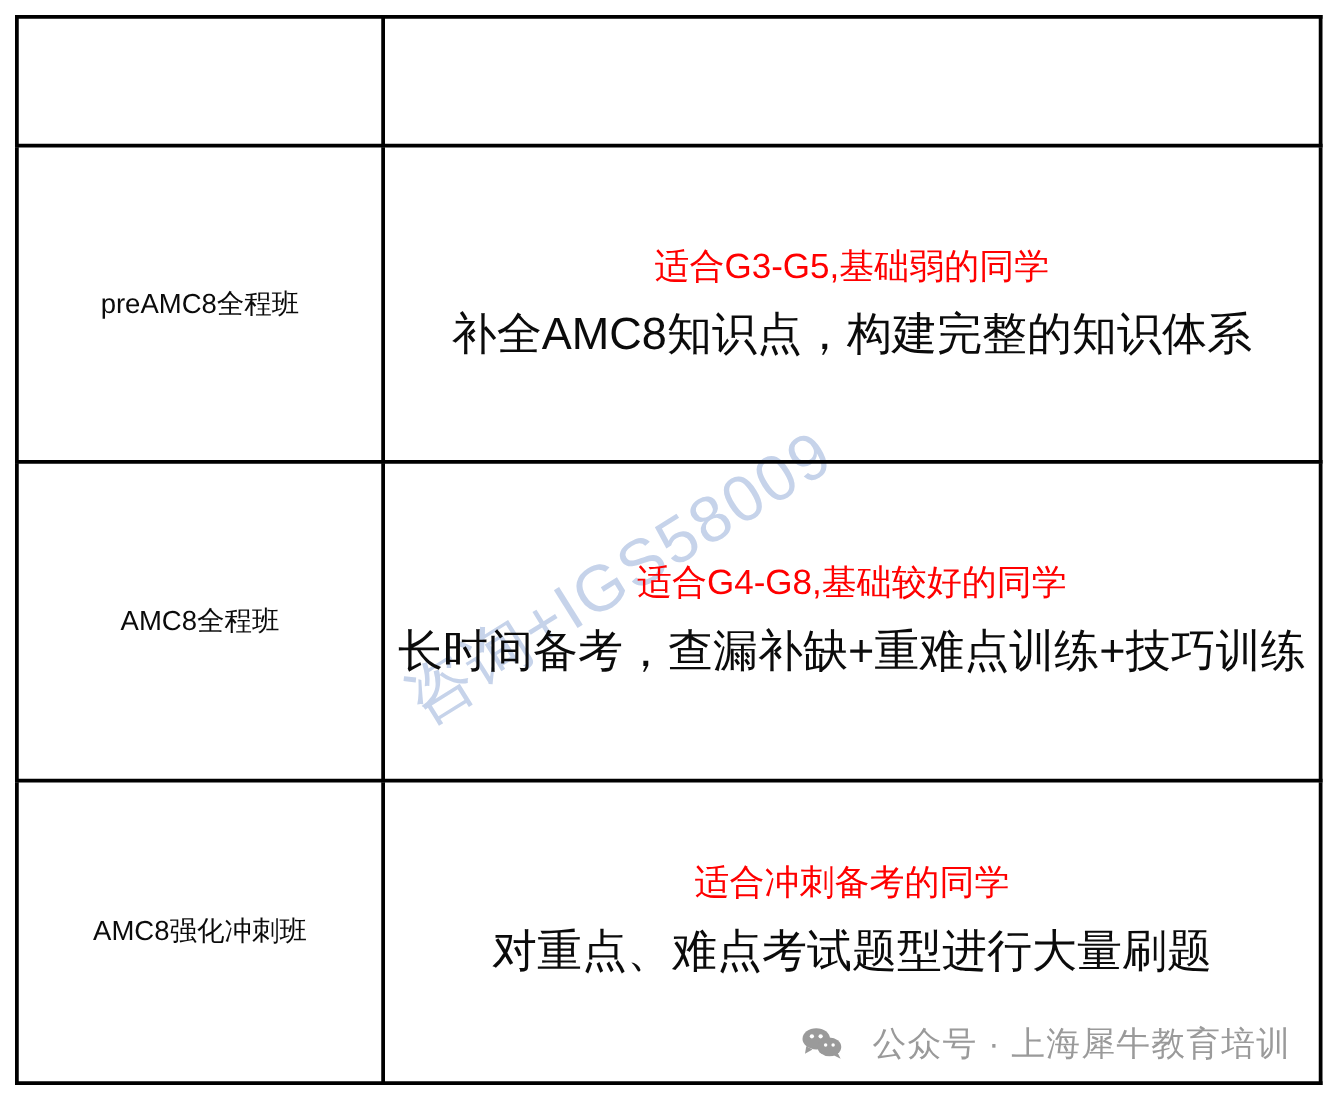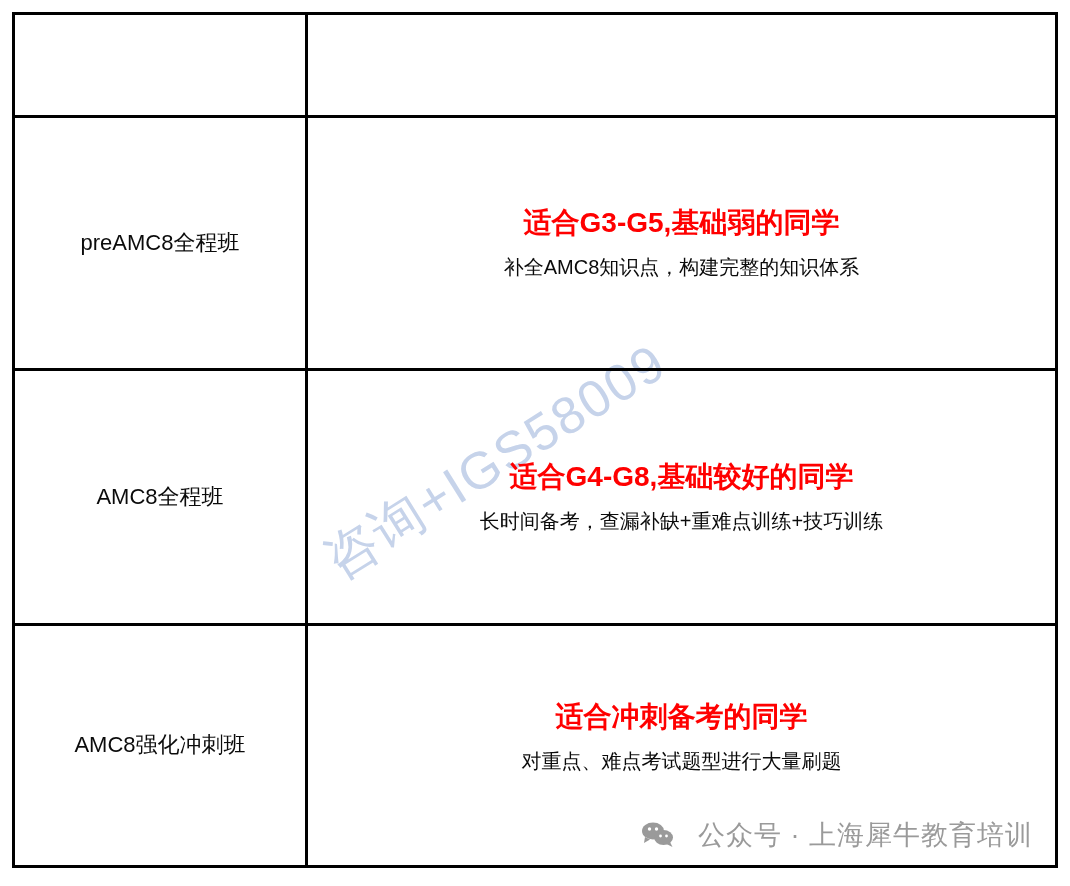--- a/index.html
+++ b/index.html
@@ -86,28 +86,28 @@
     font-family: "Liberation Sans", "DejaVu Sans", sans-serif;
   }
 
   td.cell-audience {
     text-align: center;
     padding: 0 14px;
   }
   .audience-head {
     color: #ff0000;
     font-size: 28px;
-    font-weight: bold;
+    font-weight: normal;
     line-height: 1.35;
     margin-bottom: 12px;
     font-family: "Liberation Sans", "DejaVu Sans", sans-serif;
   }
   .audience-desc {
     color: #0b0b0b;
-    font-size: 20px;
+    font-size: 36px;
     font-weight: 400;
     line-height: 1.35;
     font-family: "Liberation Sans", "DejaVu Sans", sans-serif;
   }
 
   
   tr.row-0 td { height: 193px; }
   tr.row-1 td { height: 195px; }
   tr.row-2 td { height: 183px; }
   tr.row-3 td { height: 185px; }

